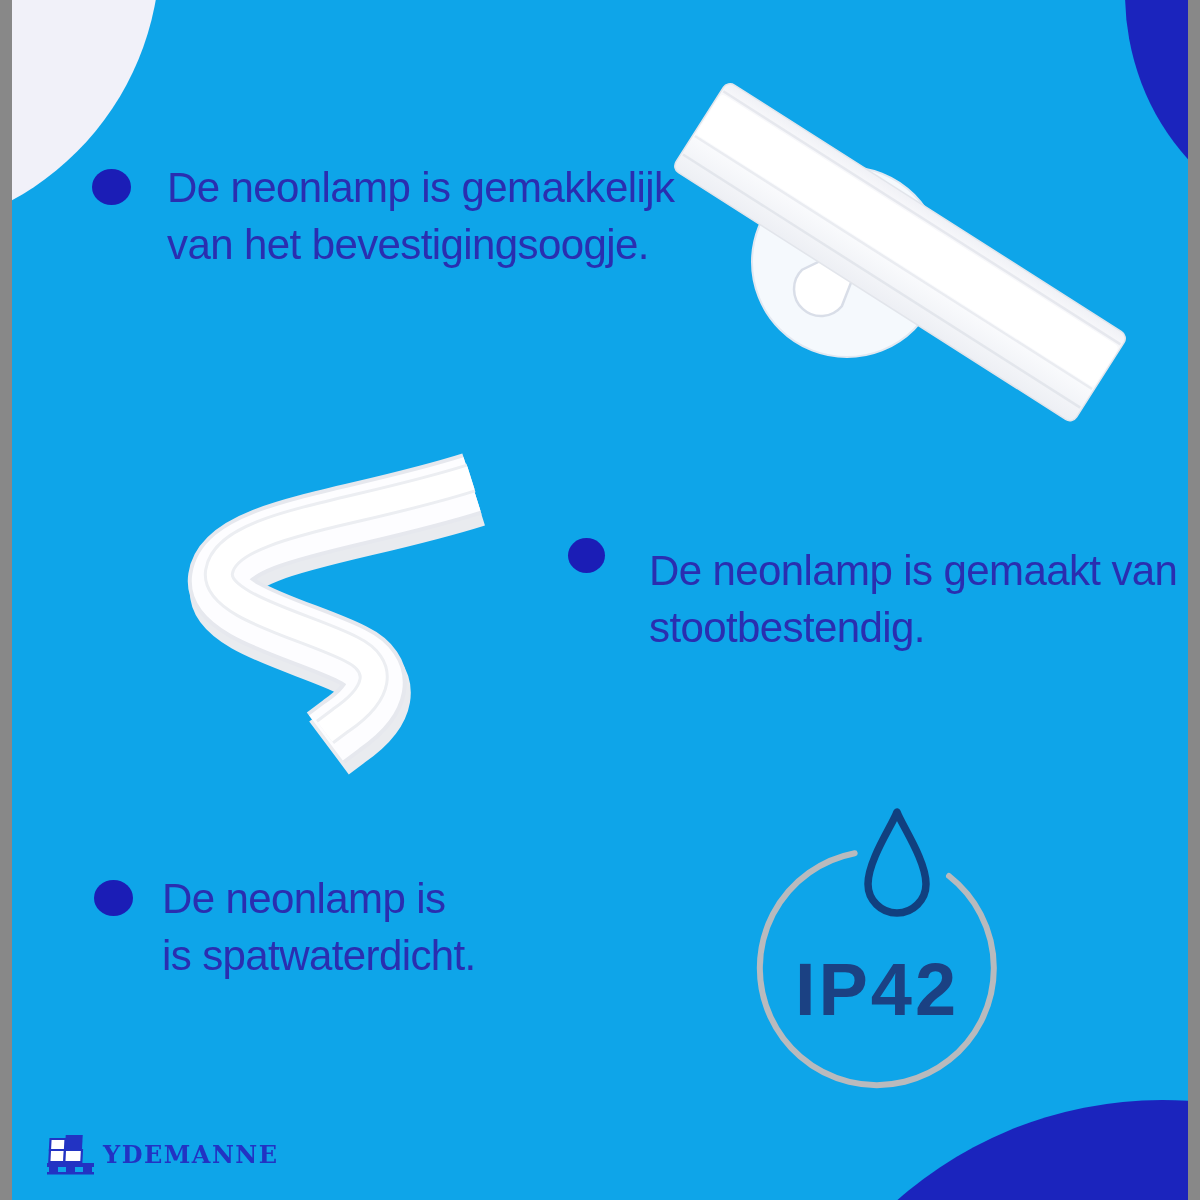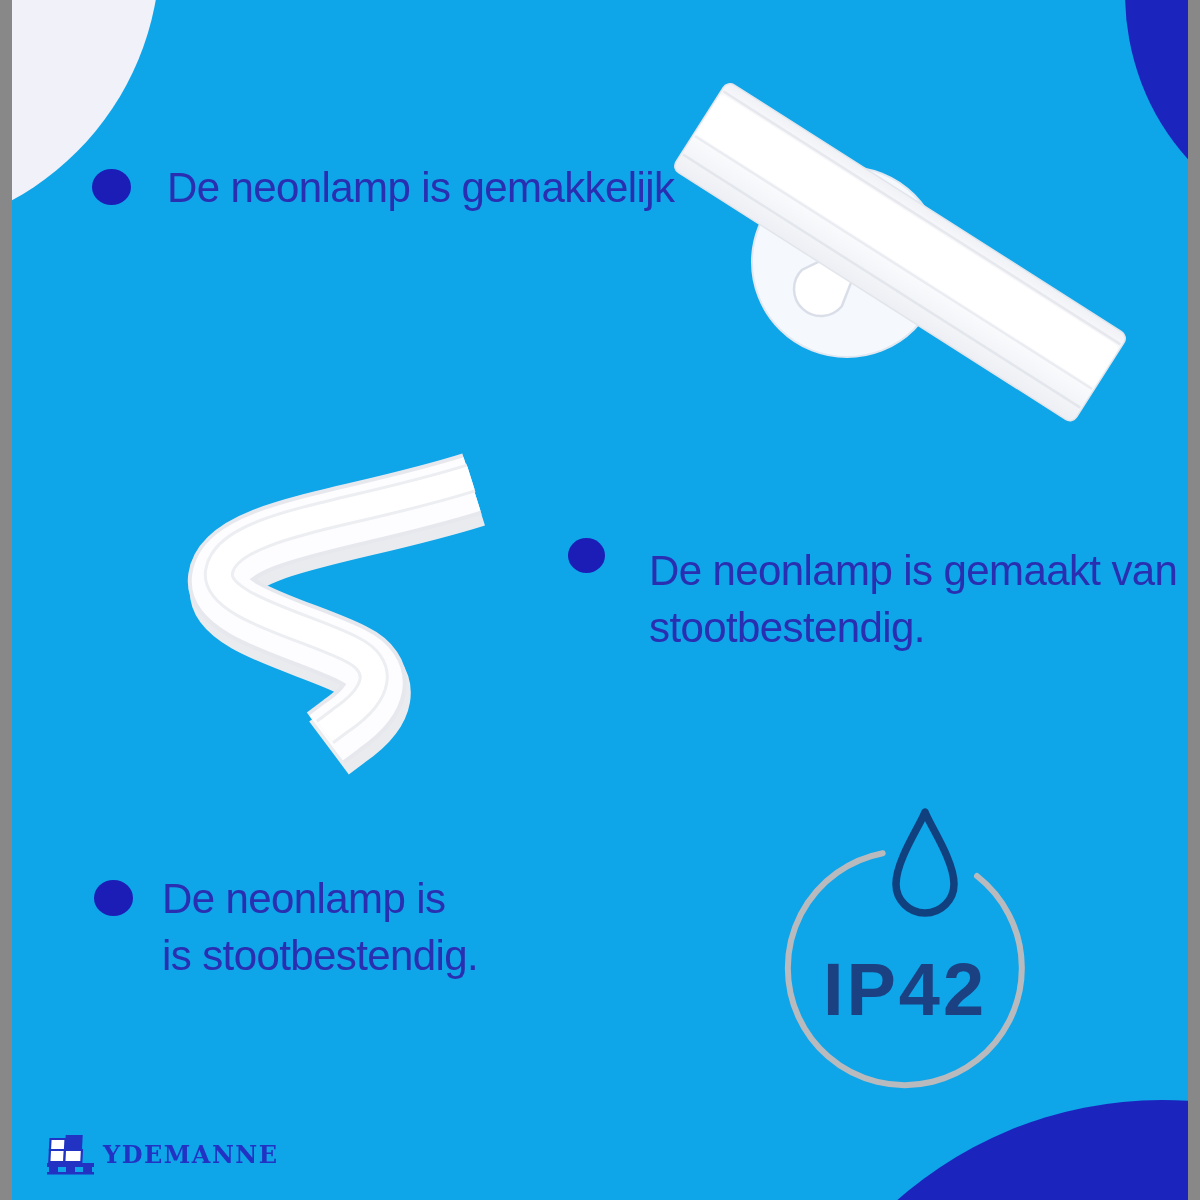--- a/index.html
+++ b/index.html
@@ -38,21 +38,21 @@
   .f1 .dot{left:0;top:10px;}
   .f1 .txt{left:75px;top:0;}
   .f2{left:556px;top:530px;}
   .f2 .dot{left:0;top:8px;width:37px;height:35px;}
   .f2 .txt{left:81px;top:12px;}
   .f3{left:82px;top:870px;}
   .f3 .dot{left:0;top:10px;}
   .f3 .txt{left:68px;top:0;}
 
   
-  .badge{position:absolute;left:768px;top:800px;width:260px;height:300px;}
+  .badge{position:absolute;left:740px;top:800px;width:260px;height:300px;}
   .badge svg{display:block;width:100%;height:100%;}
   .badge text{
     font-family:"Liberation Sans", sans-serif;
     font-weight:700;font-size:74px;letter-spacing:3px;
     fill:#1b4183;
   }
 
   
   .logo{position:absolute;left:33px;top:1128px;height:48px;display:flex;align-items:flex-end;}
   .logo-icon{width:52px;height:46px;display:block;}
@@ -104,36 +104,37 @@
       <path d="M 460 484 C 340 522 215 530 208 578 C 203 612 295 632 340 655 C 375 672 368 700 330 726 L 314 738" stroke="#fdfdff" stroke-width="56"></path>
       <path d="M 460 484 C 340 522 215 530 208 578 C 203 612 295 632 340 655 C 375 672 368 700 330 726 L 314 738" stroke="#eceef2" stroke-width="30" transform="translate(-1,-6)"></path>
       <path d="M 460 484 C 340 522 215 530 208 578 C 203 612 295 632 340 655 C 375 672 368 700 330 726 L 314 738" stroke="#ffffff" stroke-width="24" transform="translate(-1,-6)"></path>
     </g>
   </svg>
 
   <div class="feature f1">
     <span class="dot"></span>
     <div class="txt">
       <div>De neonlamp is gemakkelijk</div>
+      <div>van het bevestigingsoogje.</div>
     </div>
   </div>
 
   <div class="feature f2">
     <span class="dot"></span>
     <div class="txt">
       <div>De neonlamp is gemaakt van</div>
       <div>stootbestendig.</div>
     </div>
   </div>
 
   <div class="feature f3">
     <span class="dot"></span>
     <div class="txt">
       <div>De neonlamp is</div>
-      <div>is stootbestendig.</div>
+      <div>is spatwaterdicht.</div>
     </div>
   </div>
 
   <div class="badge">
     <svg viewBox="0 0 260 300">
       <path d="M 197 76 A 117 117 0 1 1 102.7 53.2" fill="none" stroke="#b9babd" stroke-width="6" stroke-linecap="round"></path>
       <path d="M 145 12 C 141 24 116 60 116 84 A 29 29 0 1 0 174 84 C 174 60 149 24 145 12 Z" fill="none" stroke="#11407f" stroke-width="7.5" stroke-linejoin="round" stroke-linecap="round"></path>
       <text x="125" y="215" text-anchor="middle">IP42</text>
     </svg>
   </div>

